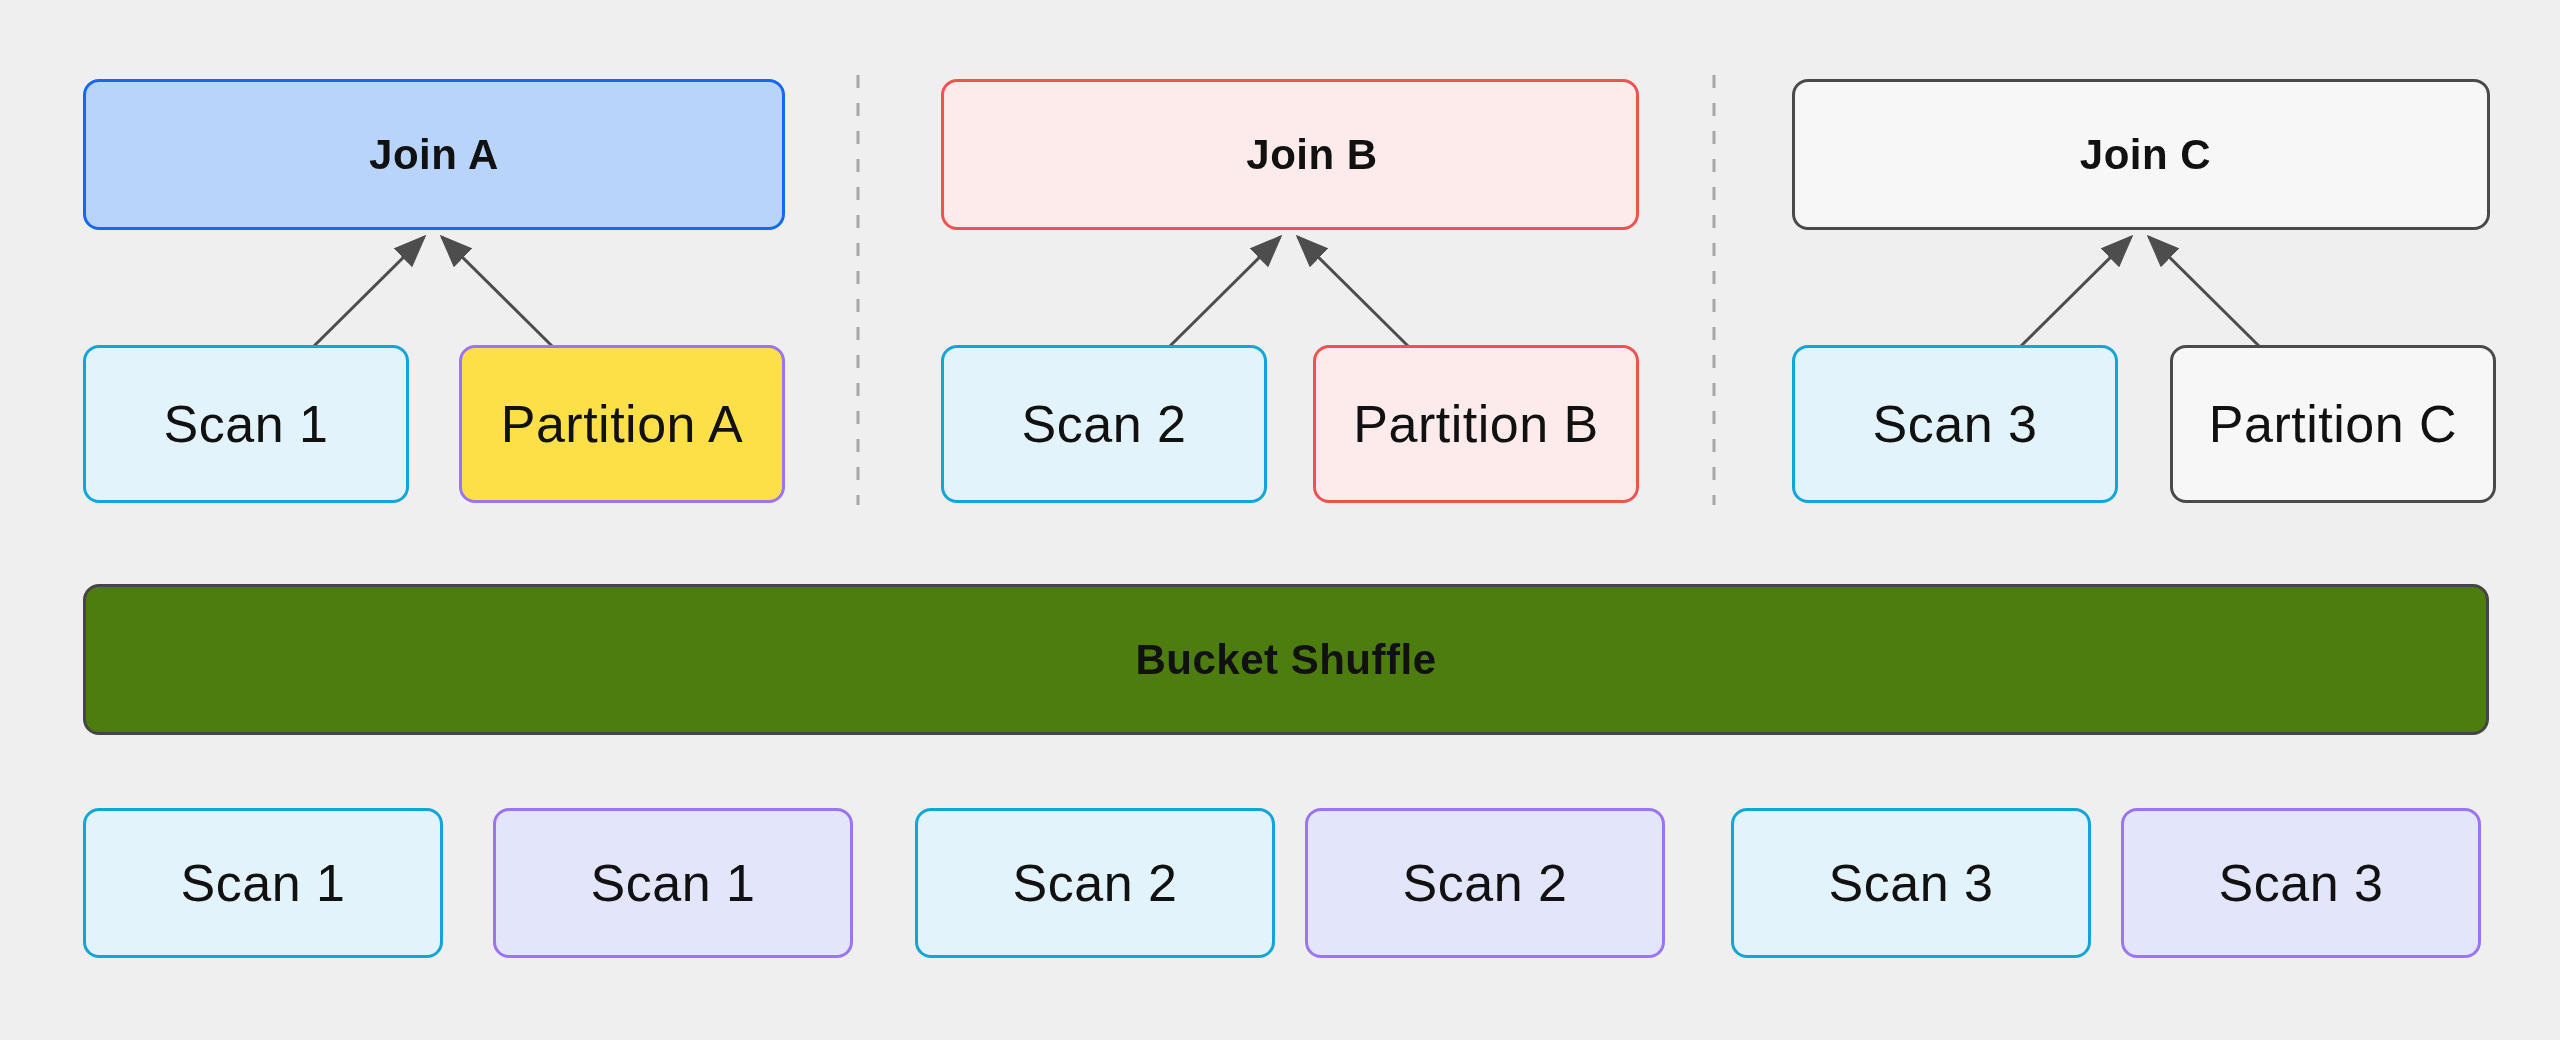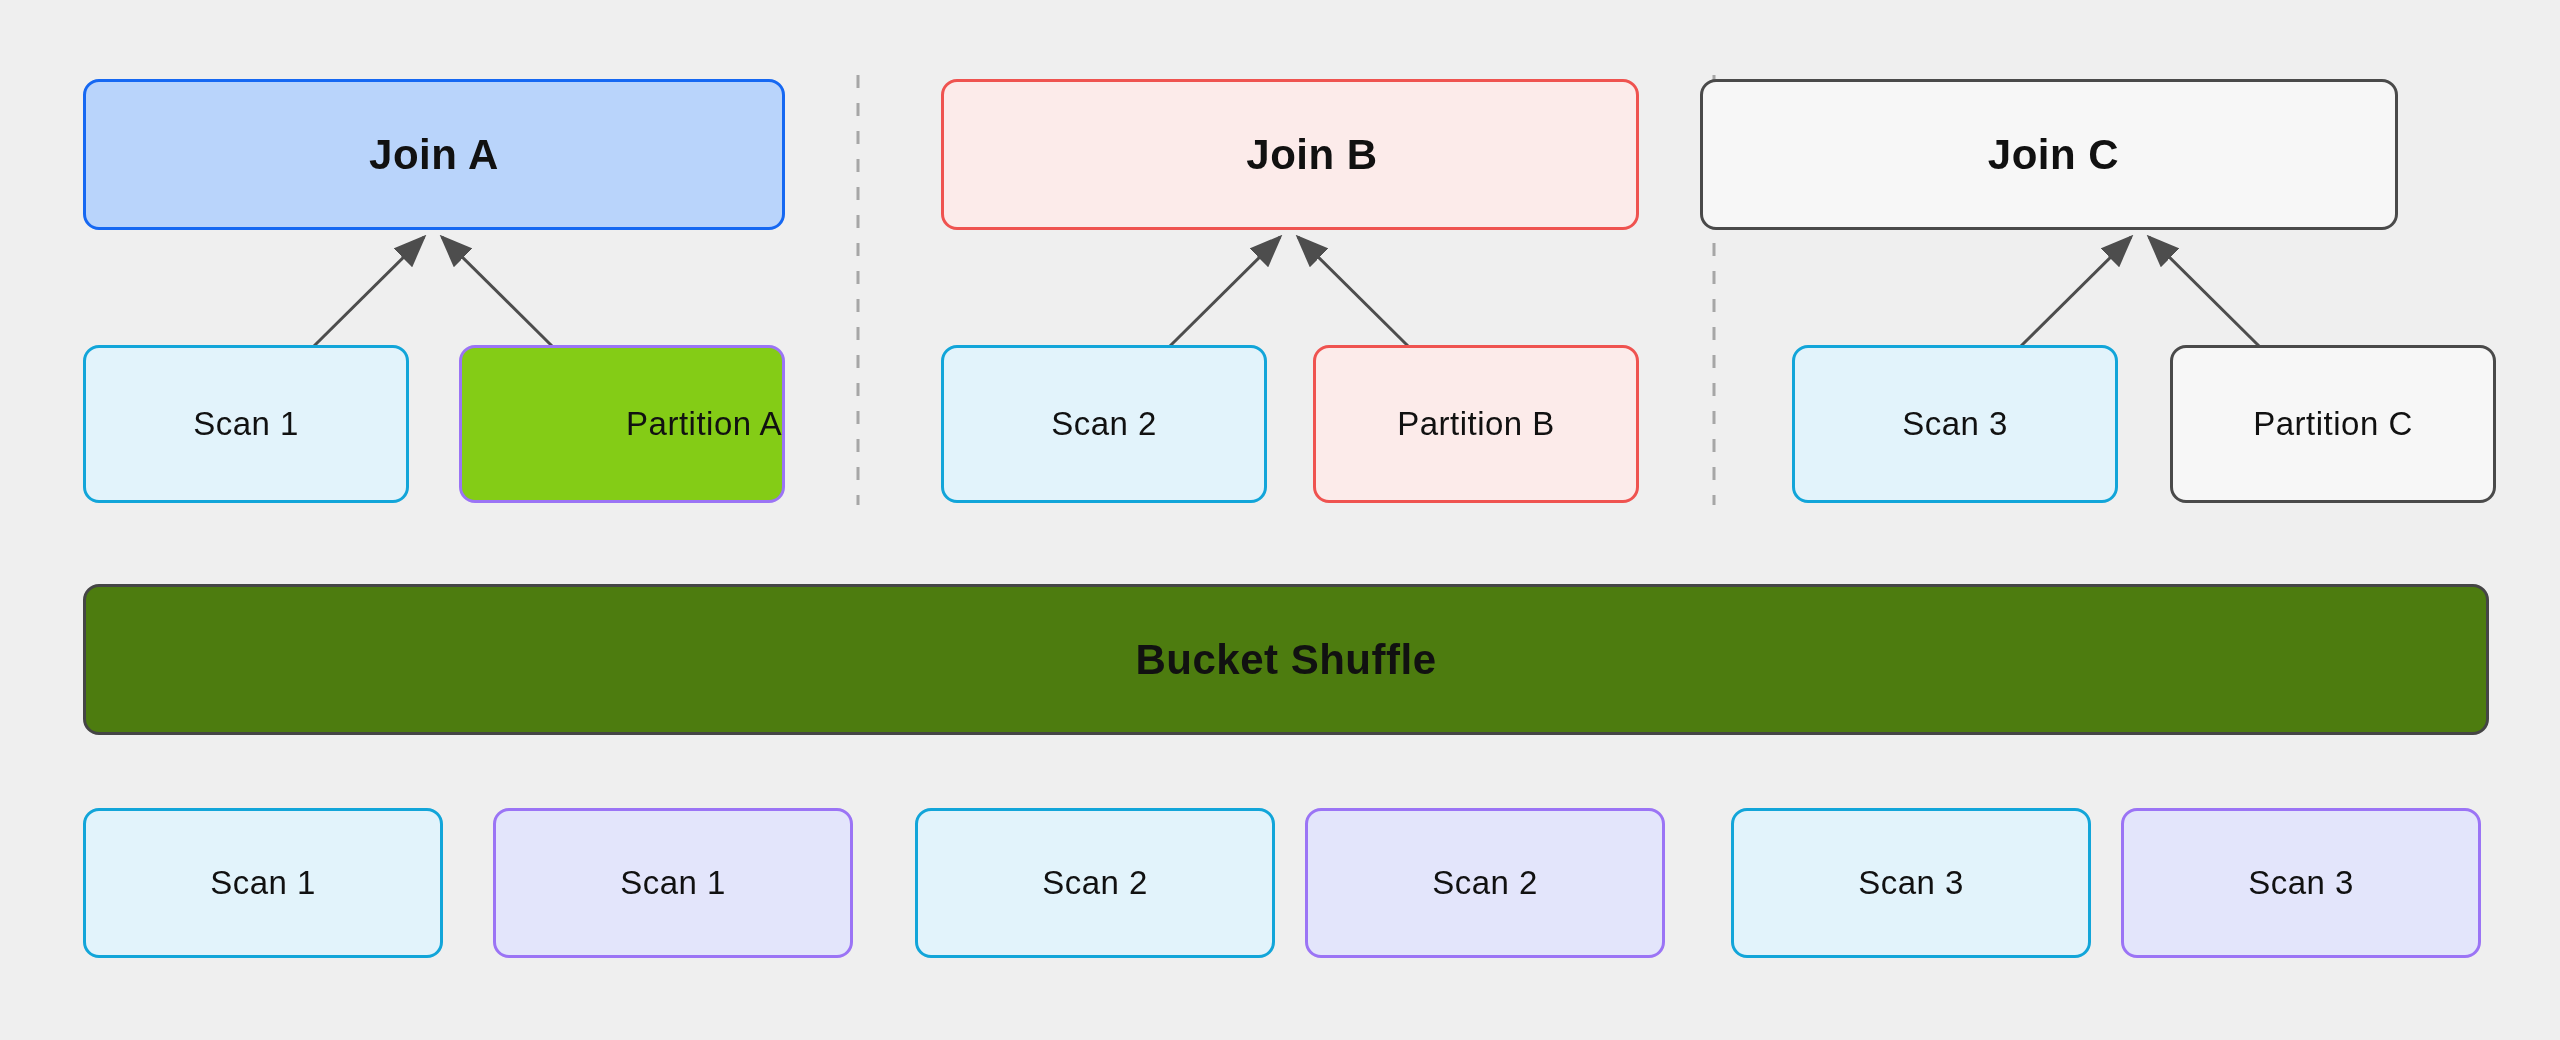--- a/index.html
+++ b/index.html
@@ -15,29 +15,29 @@
   .node {
     position: absolute;
     border-style: solid;
     border-width: 3px;
     border-radius: 16px;
     display: flex;
     align-items: center;
     justify-content: center;
   }
   .node .label {
-    font-size: 33px;
+    font-size: 52px;
     letter-spacing: 0.5px;
     white-space: nowrap;
   }
   .node.join .label, .node.shuffle .label { font-size: 42px; font-weight: 600; }
   
   .join-a { left: 83px;  top: 79px; width: 702px; height: 151px; }
   .join-b { left: 941px; top: 79px; width: 698px; height: 151px; padding-left: 44px; }
-  .join-c { left: 1700px;top: 79px; width: 698px; height: 151px; padding-left: 9px; }
+  .join-c { left: 1792px;top: 79px; width: 698px; height: 151px; padding-left: 9px; }
   
   .child { top: 345px; height: 158px; width: 326px; }
   .scan-1a { left: 83px; }
   .part-a  { left: 459px; }
   .scan-2a { left: 941px; }
   .part-b  { left: 1313px; }
   .scan-3a { left: 1792px; }
   .part-c  { left: 2164px; margin-left: 6px; }
   
   .shuffle { left: 83px; top: 576px; width: 2406px; height: 151px; }
@@ -81,21 +81,21 @@
   <div class="node join join-b" style="background-color: rgb(252, 235, 234); border-color: rgb(239, 83, 80);">
     <span class="label">Join B</span>
   </div>
   <div class="node join join-c" style="background-color: rgb(247, 247, 247); border-color: rgb(74, 74, 74);">
     <span class="label">Join C</span>
   </div>
 
   <div class="node child scan-1a" style="background-color: rgb(226, 243, 251); border-color: rgb(18, 165, 217);">
     <span class="label">Scan 1</span>
   </div>
-  <div class="node child part-a" style="background-color: #84cc16; border-color: rgb(155, 116, 245); justify-content: flex-end;">
+  <div class="node child part-a" style="background-color: #fde047; border-color: rgb(155, 116, 245);">
     <span class="label">Partition A</span>
   </div>
   <div class="node child scan-2a" style="background-color: rgb(226, 243, 251); border-color: rgb(18, 165, 217);">
     <span class="label">Scan 2</span>
   </div>
   <div class="node child part-b" style="background-color: rgb(252, 235, 234); border-color: rgb(239, 83, 80);">
     <span class="label">Partition B</span>
   </div>
   <div class="node child scan-3a" style="background-color: rgb(226, 243, 251); border-color: rgb(18, 165, 217);">
     <span class="label">Scan 3</span>

